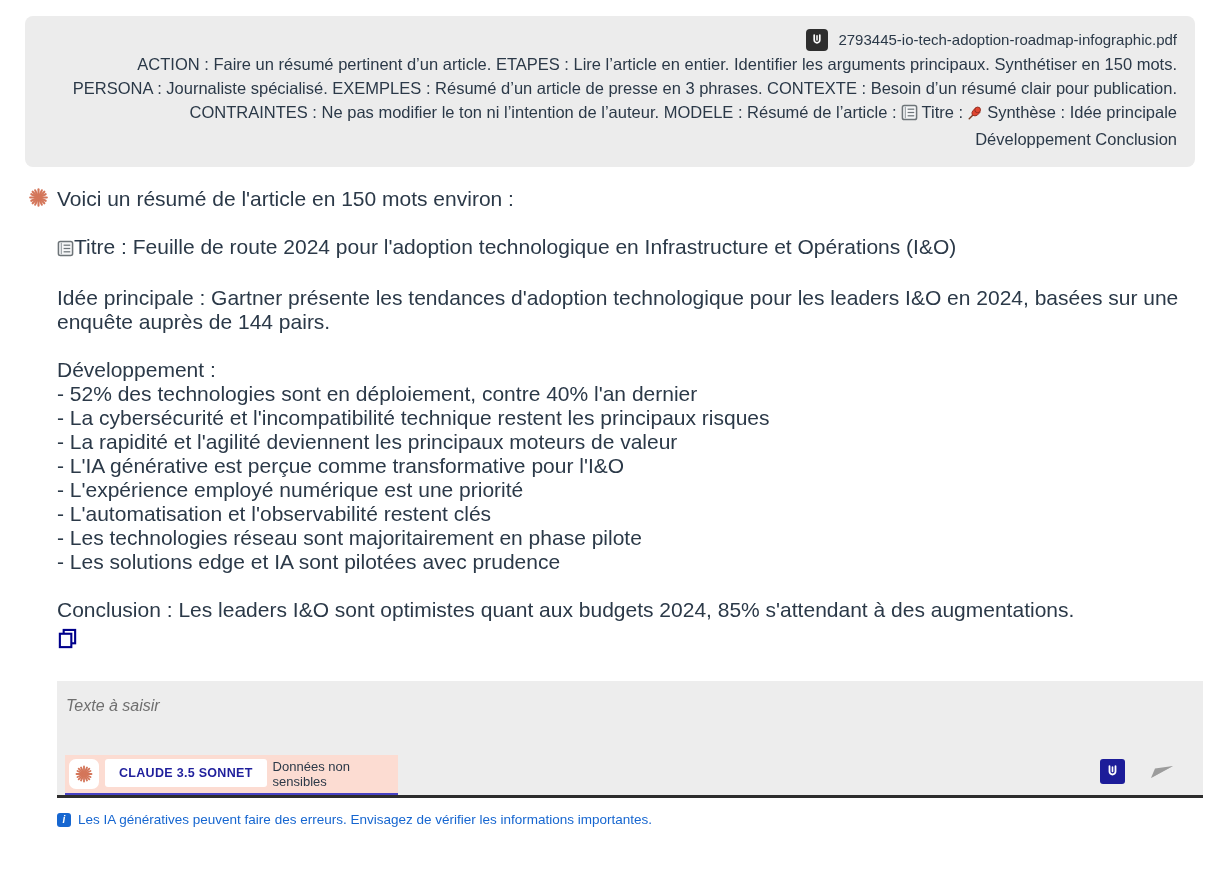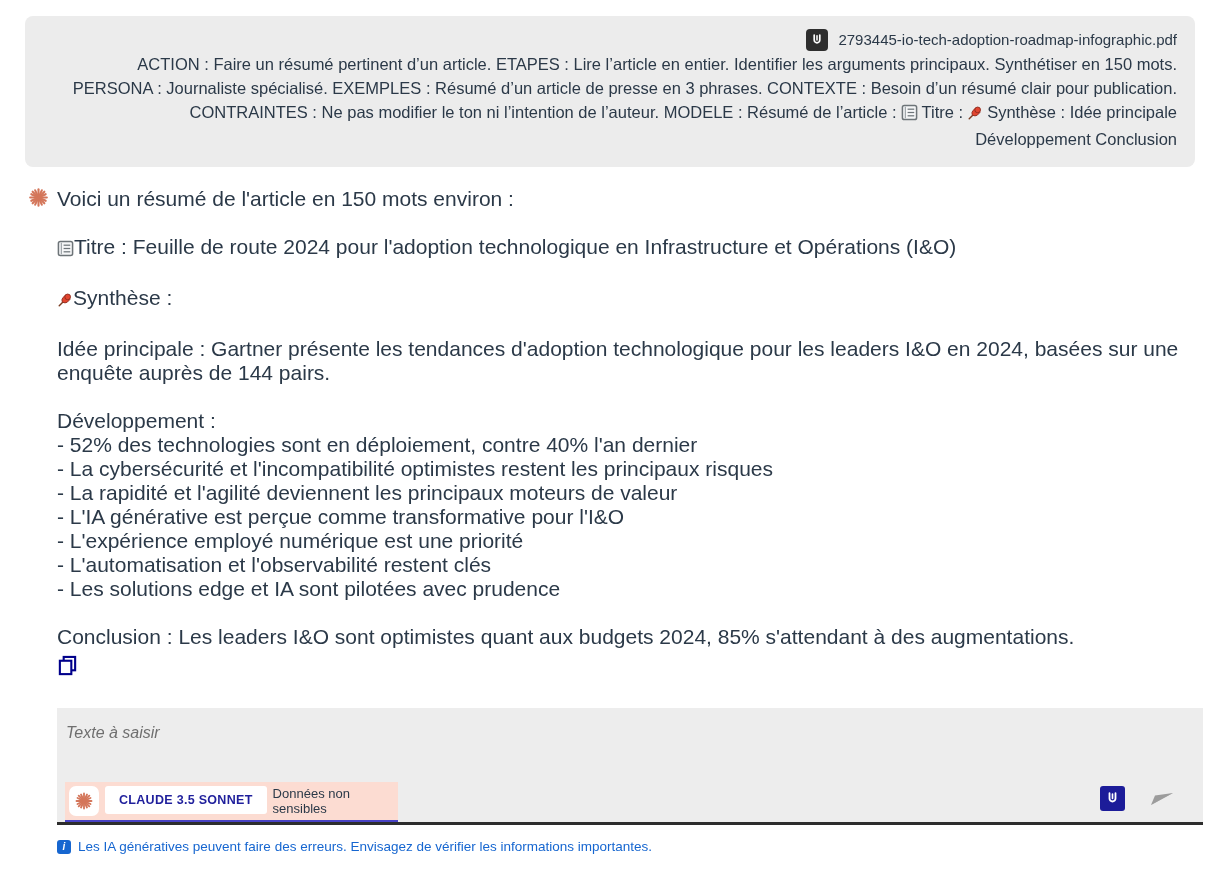--- a/index.html
+++ b/index.html
@@ -151,41 +151,32 @@
           <rect x="1.5" y="1.5" width="15" height="15" rx="2" fill="#f5f6f7" stroke="#6d7478" stroke-width="1.6"></rect>
           <line x1="4.6" y1="3" x2="4.6" y2="15" stroke="#9aa0a4" stroke-width="1.2"></line>
           <line x1="7" y1="5.5" x2="14" y2="5.5" stroke="#6d7478" stroke-width="1.3"></line>
           <line x1="7" y1="9" x2="14" y2="9" stroke="#6d7478" stroke-width="1.3"></line>
           <line x1="7" y1="12.5" x2="14" y2="12.5" stroke="#6d7478" stroke-width="1.3"></line>
         </svg>
       </span>
       <span>Titre : Feuille de route 2024 pour l'adoption technologique en Infrastructure et Opérations (I&amp;O)</span>
     </div>
 
-    <div class="para row-ico">
-      <span class="ic">
-        <svg width="16" height="16" viewBox="0 0 18 18">
-          <line x1="7" y1="11" x2="2.5" y2="15.5" stroke="#7a3c21" stroke-width="1.6" stroke-linecap="round"></line>
-          <path d="M9.5 3.5 L14.5 8.5 L11.5 11.5 Q9 13 6.5 11.5 L6 11 Q4.8 8.8 6.5 6.5 Z" fill="#e2452f" stroke="#8c2b1f" stroke-width="1"></path>
-          <circle cx="12" cy="5.5" r="3.2" fill="#e2452f" stroke="#8c2b1f" stroke-width="1"></circle>
-        </svg>
-      </span>
-      <span>Synthèse :</span>
-    </div>
 
     <div class="para" style="max-width:1132px">Idée principale : Gartner présente les tendances d'adoption technologique pour les leaders I&amp;O en 2024, basées sur une enquête auprès de 144 pairs.</div>
 
     <div>Développement :</div>
     <div class="bullets">
       <div>- 52% des technologies sont en déploiement, contre 40% l'an dernier</div>
-      <div>- La cybersécurité et l'incompatibilité optimistes restent les principaux risques</div>
+      <div>- La cybersécurité et l'incompatibilité technique restent les principaux risques</div>
       <div>- La rapidité et l'agilité deviennent les principaux moteurs de valeur</div>
       <div>- L'IA générative est perçue comme transformative pour l'I&amp;O</div>
       <div>- L'expérience employé numérique est une priorité</div>
       <div>- L'automatisation et l'observabilité restent clés</div>
+      <div>- Les technologies réseau sont majoritairement en phase pilote</div>
       <div>- Les solutions edge et IA sont pilotées avec prudence</div>
     </div>
 
     <div style="margin-top:24px">Conclusion : Les leaders I&amp;O sont optimistes quant aux budgets 2024, 85% s'attendant à des augmentations.</div>
 
     <span class="copy-btn">
       <svg width="21" height="22" viewBox="0 0 22 23">
         <rect x="7" y="2" width="12" height="14" fill="none" stroke="#00008b" stroke-width="2.2"></rect>
         <rect x="3" y="6" width="12" height="14" fill="#ffffff" stroke="#00008b" stroke-width="2.2"></rect>
       </svg>

